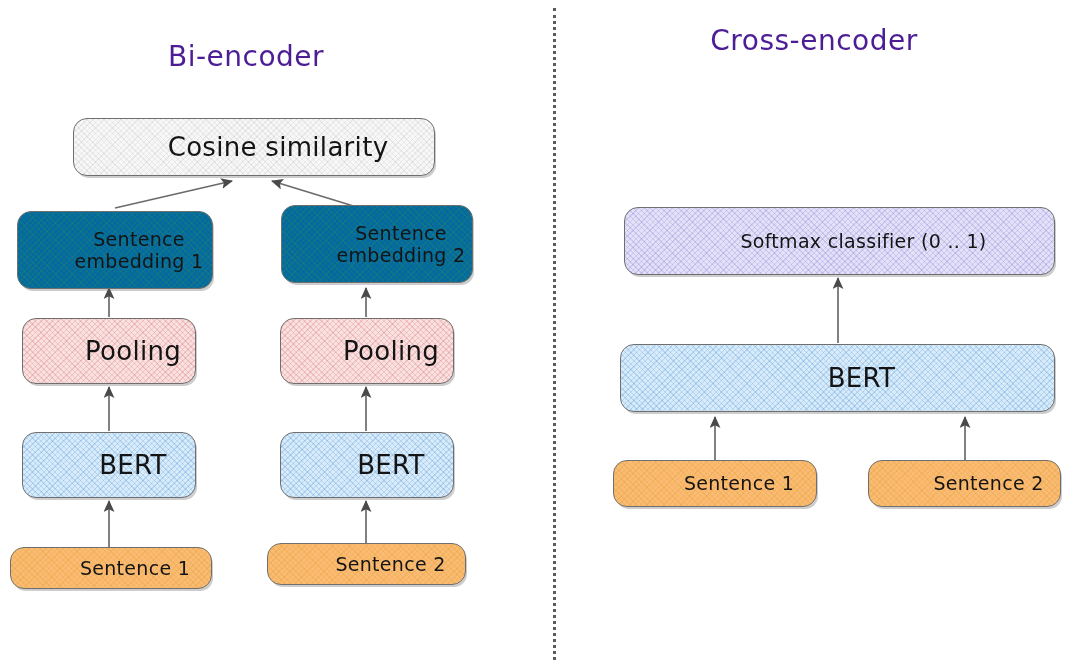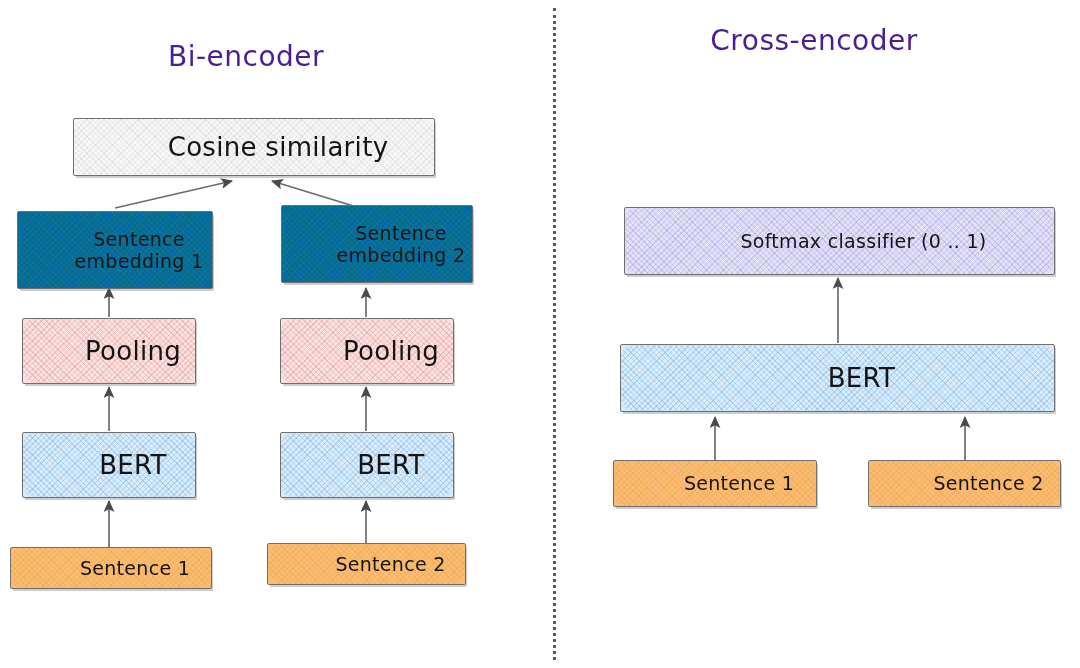--- a/index.html
+++ b/index.html
@@ -38,21 +38,21 @@
     bottom: 8px;
     width: 0;
     border-left: 3px dotted #5b5b5b;
   }
 
   
   .node {
     position: absolute;
     box-sizing: border-box;
     border: 1.6px solid #6f6f6f;
-    border-radius: 2px;
+    border-radius: 14px;
     display: flex;
     align-items: center;
     justify-content: center;
     text-align: center;
     color: #141414;
     font-family: "DejaVu Sans", sans-serif;
     line-height: 1.18;
     letter-spacing: 0.3px;
     box-shadow: 2px 3px 0 -1px rgba(90,90,90,0.30);
     padding-left: 48px;

